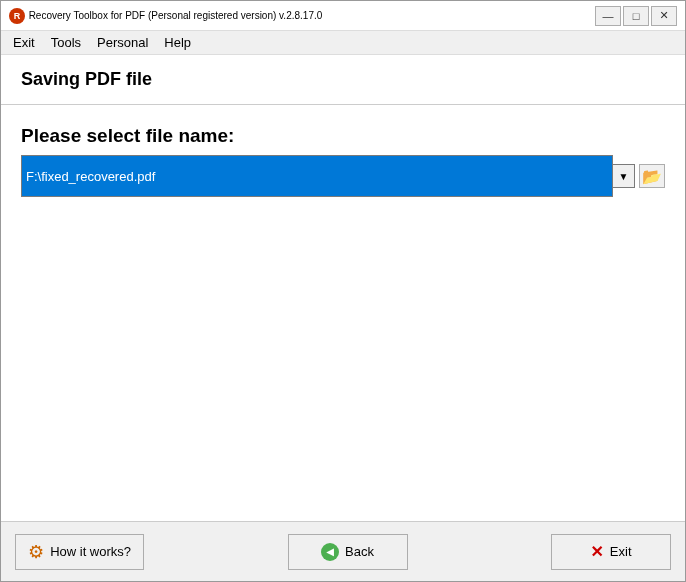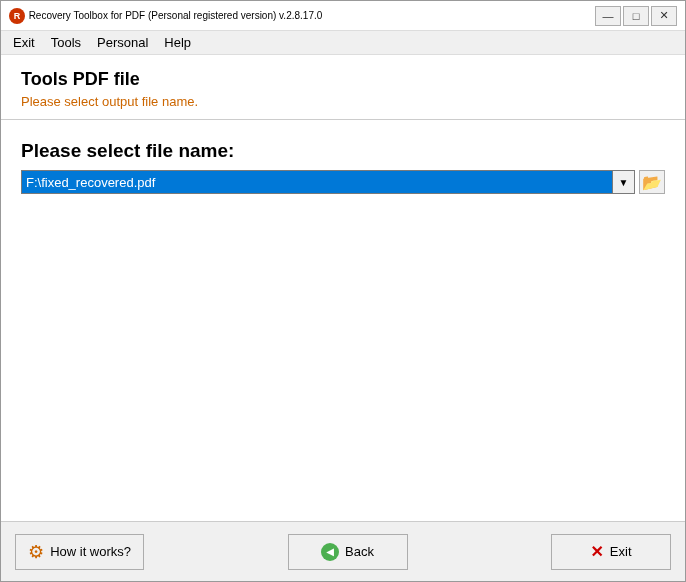--- a/index.html
+++ b/index.html
@@ -112,21 +112,21 @@
     }
 
     .file-input-wrapper {
       display: flex;
       flex: 1;
       align-items: center;
     }
 
     .file-input {
       flex: 1;
-      height: 24px;
+      height: 42px;
       padding: 1px 4px;
       font-size: 13px;
       border: 1px solid #7a7a7a;
       background: #fff;
       color: #000;
     }
 
     .file-dropdown-btn {
       width: 22px;
       height: 24px;
@@ -253,22 +253,21 @@
   </div>
 
   <div class="menu-bar">
     <span class="menu-item">Exit</span>
     <span class="menu-item">Tools</span>
     <span class="menu-item">Personal</span>
     <span class="menu-item">Help</span>
   </div>
 
   <div class="content-header">
-    <div class="page-title">Tools PDF file</div>
-    <div class="page-subtitle">Please select output file name.</div>
+    <div class="page-title">Saving PDF file</div>
   </div>
 
   <div class="content-body">
     <div class="field-label">Please select file name:</div>
     <div class="file-select-row">
       <div class="file-input-wrapper">
         <input type="text" class="file-input" style="background: rgb(0, 120, 215); color: rgb(255, 255, 255);" value="F:\fixed_recovered.pdf">
         <button class="file-dropdown-btn">
           <span>▼</span>
         </button>

